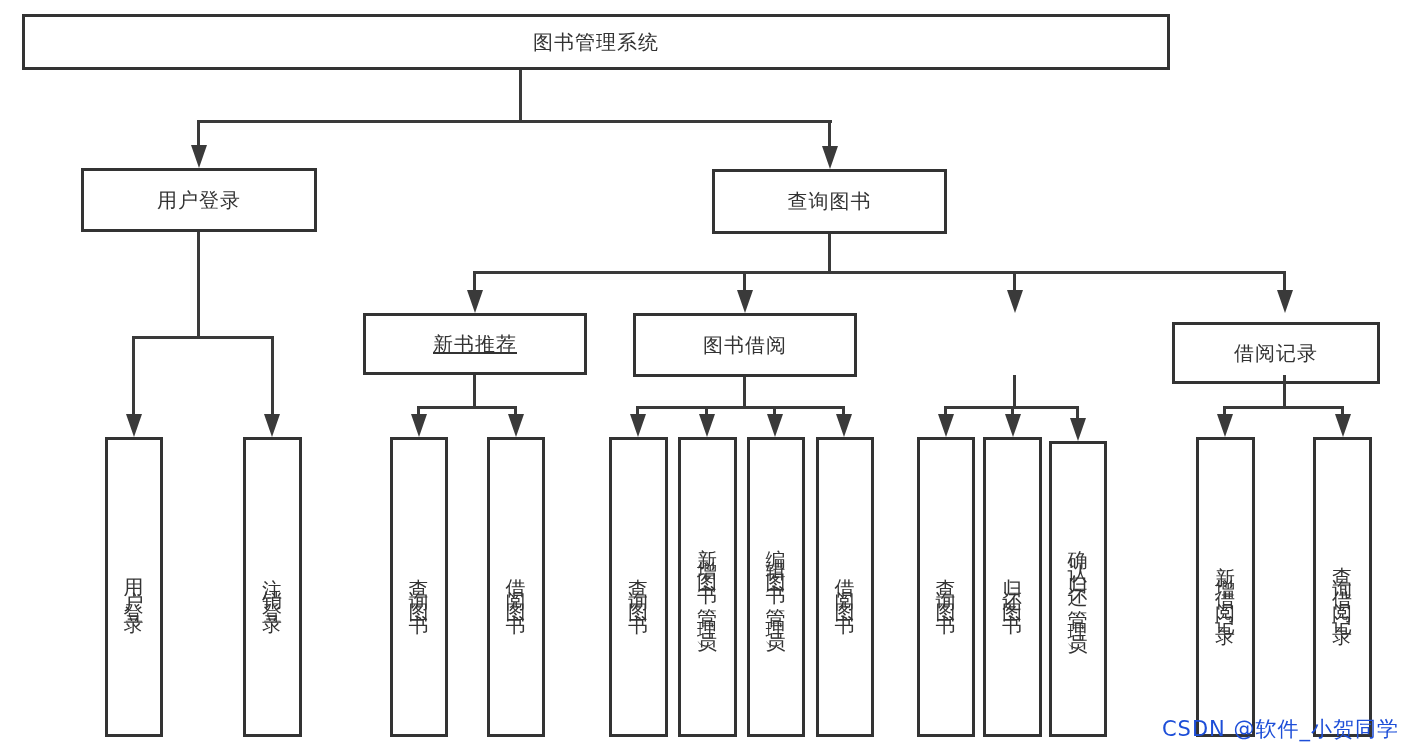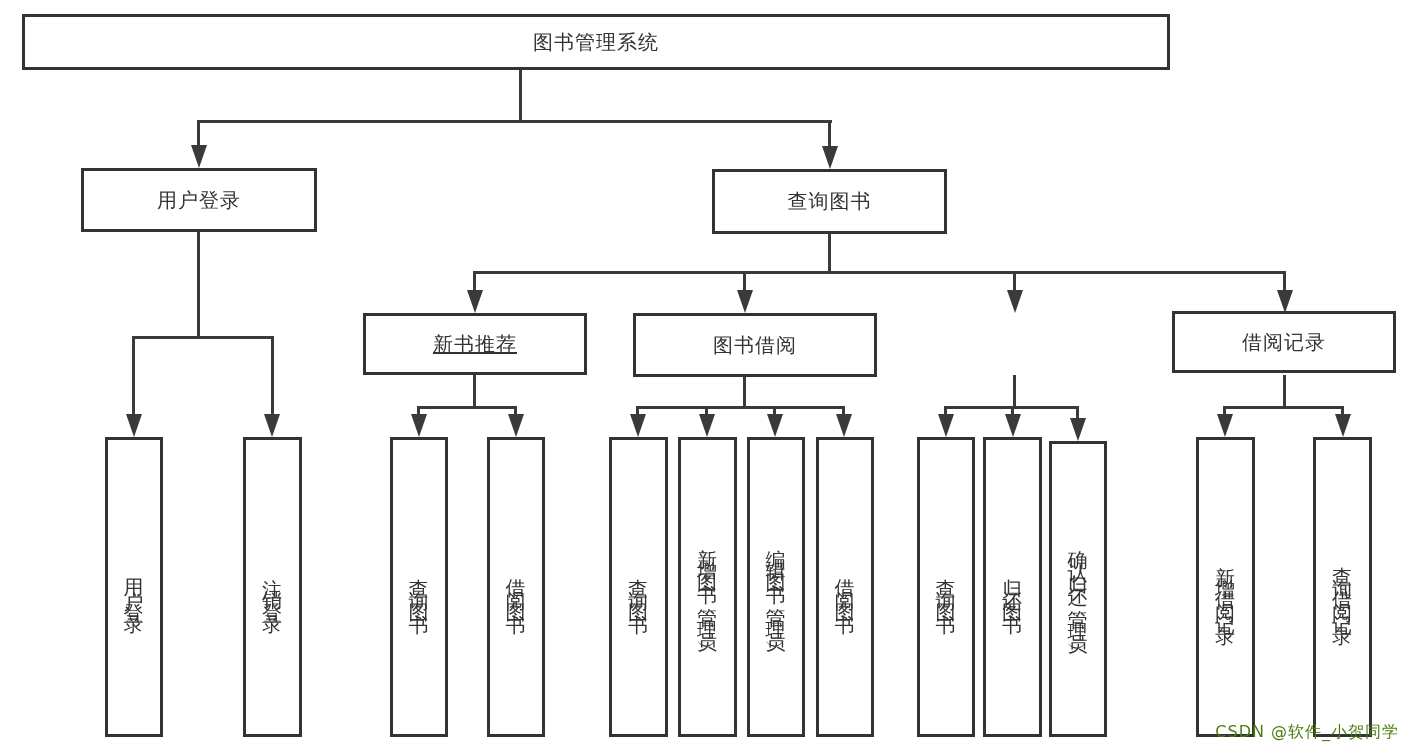--- a/index.html
+++ b/index.html
@@ -47,22 +47,22 @@
     position: absolute;
     width: 0; height: 0;
     border-left: 8px solid transparent;
     border-right: 8px solid transparent;
     border-top: 23px solid #3a3a3a;
   }
   .watermark {
     position: absolute;
     right: 6px;
     bottom: 4px;
-    font-size: 16px;
-    color: #4d7c0f;
+    font-size: 21px;
+    color: #1d4ed8;
     letter-spacing: 1px;
   }
 </style>
 </head>
 <body>
 
 <div id="canvas">
 
   <div class="hbox" style="left:22px; top:14px; width:1148px; height:56px;">
     <span>图书管理系统</span>
@@ -96,24 +96,24 @@
   <div class="vline" style="left:743px; top:271px; height:21px;"></div>
   <div class="arrowhead" style="left:737px; top:290px;"></div>
   <div class="vline" style="left:1013px; top:271px; height:21px;"></div>
   <div class="arrowhead" style="left:1007px; top:290px;"></div>
   <div class="vline" style="left:1283px; top:271px; height:21px;"></div>
   <div class="arrowhead" style="left:1277px; top:290px;"></div>
 
   <div class="hbox" style="left:363px; top:313px; width:224px; height:62px;text-decoration:underline;">
     <span>新书推荐</span>
   </div>
-  <div class="hbox" style="left:633px; top:313px; width:244px; height:64px;">
+  <div class="hbox" style="left:633px; top:313px; width:224px; height:64px;">
     <span>图书借阅</span>
   </div>
-  <div class="hbox" style="left:1172px; top:311px; width:224px; height:62px;">
+  <div class="hbox" style="left:1172px; top:322px; width:208px; height:62px;">
     <span>借阅记录</span>
   </div>
 
   <div class="vline" style="left:473px; top:375px; height:34px;"></div>
   <div class="hline" style="left:417px; top:406px; width:100px;"></div>
   <div class="vline" style="left:417px; top:406px; height:12px;"></div>
   <div class="arrowhead" style="left:411px; top:414px;"></div>
   <div class="vline" style="left:514px; top:406px; height:12px;"></div>
   <div class="arrowhead" style="left:508px; top:414px;"></div>
 

